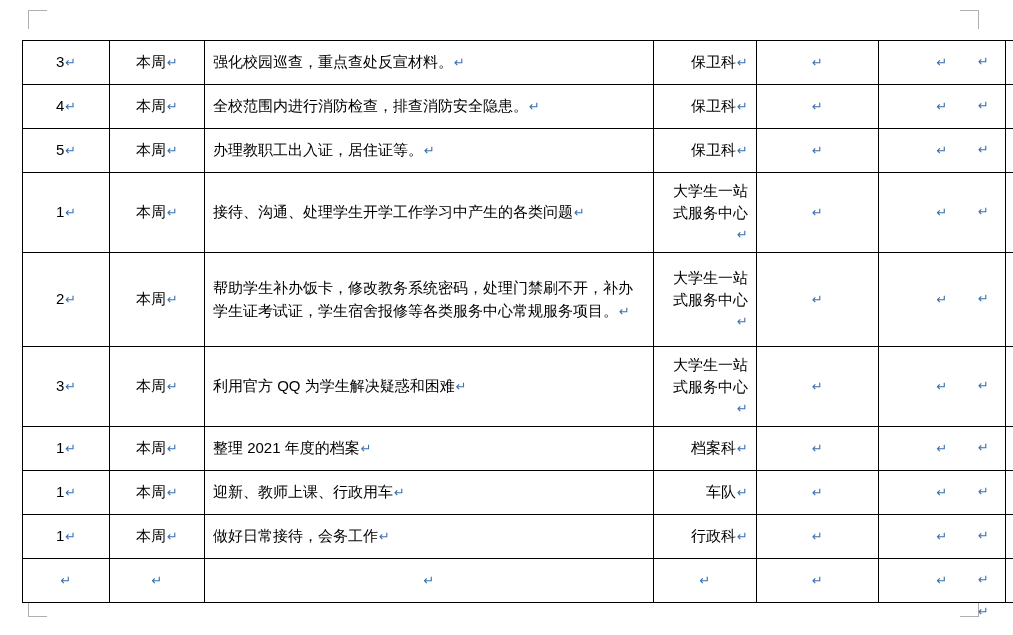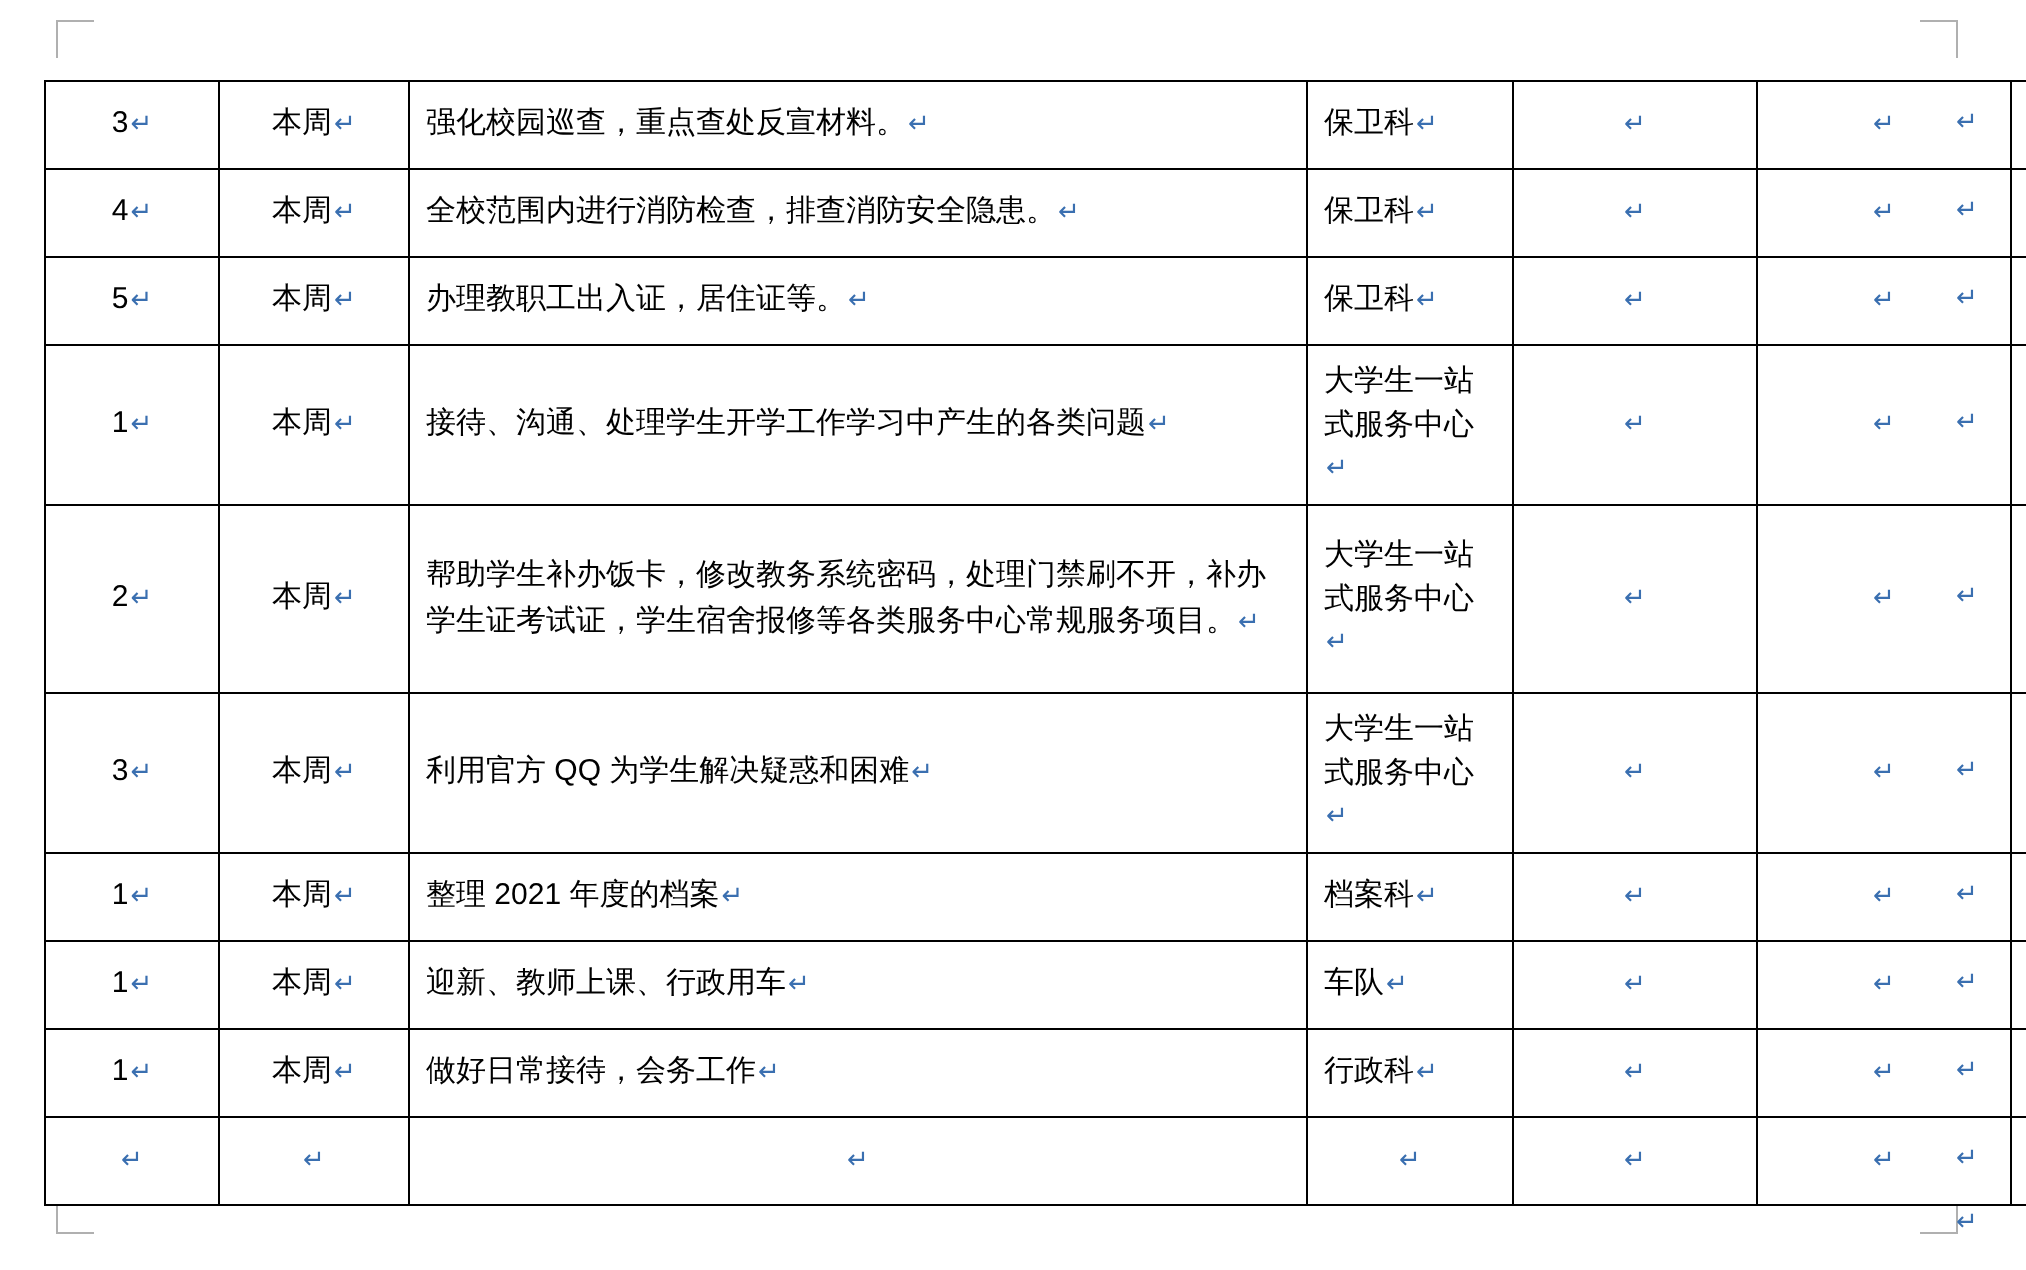--- a/index.html
+++ b/index.html
@@ -48,21 +48,21 @@
     vertical-align: middle;
     padding: 6px 8px;
     font-size: 15px;
     line-height: 1.5;
     color: #000;
     font-family: "Liberation Sans", sans-serif;
   }
   .col-num   { width: 70px;  text-align: center; }
   .col-week  { width: 78px;  text-align: center; }
   .col-desc  { width: 432px; text-align: left; }
-  .col-dept  { width: 86px;  text-align: left; }
+  .col-dept  { width: 86px;  text-align: right; }
   .col-e     { width: 105px; }
   .col-f     { width: 110px; text-align: center; }
   .col-g     { width: 69px;  }
 
   .cell-inner {
     display: block;
     white-space: pre-wrap;
     word-break: break-word;
   }
   .pilcrow {

